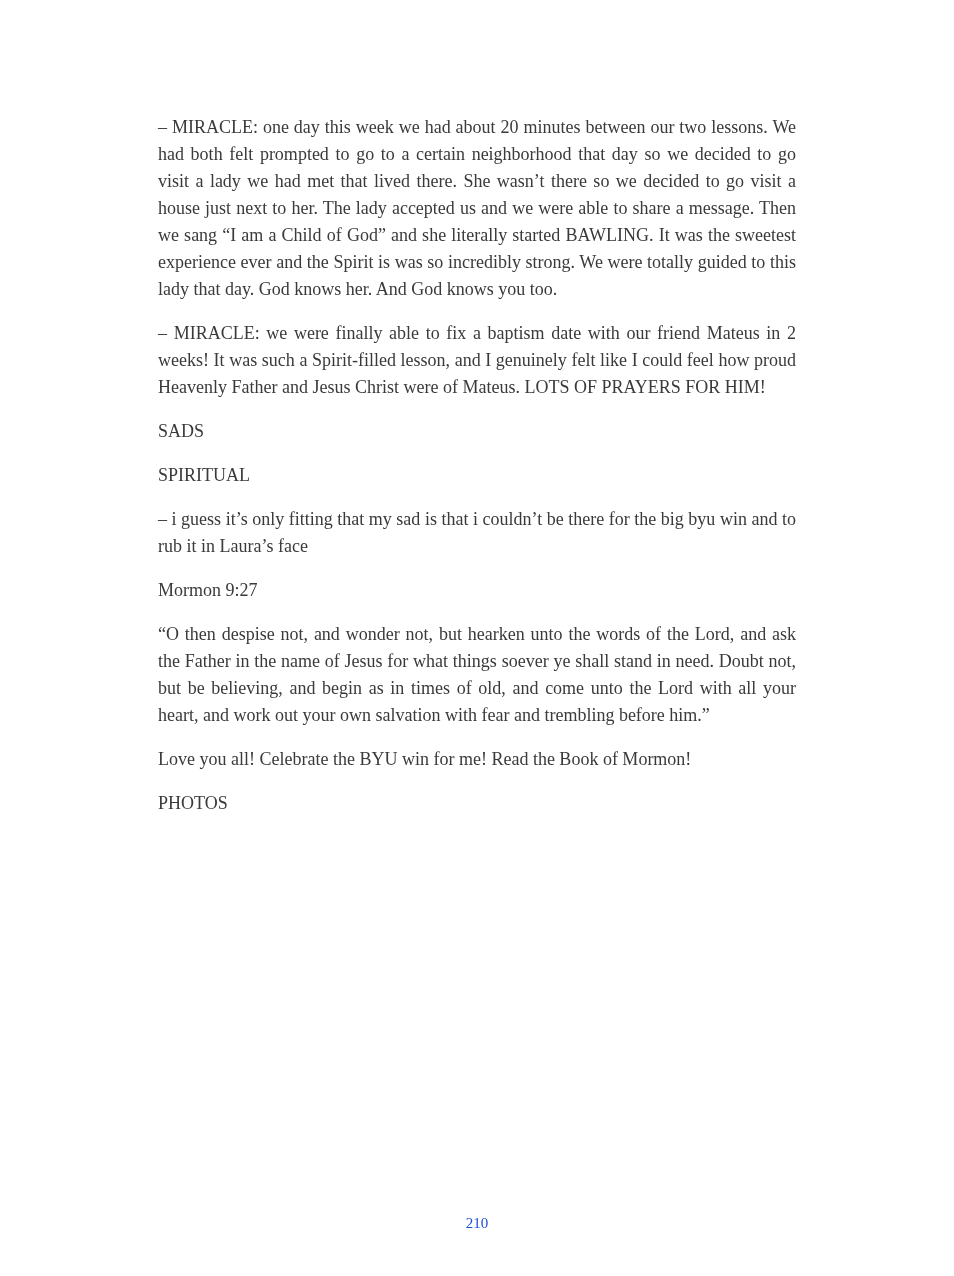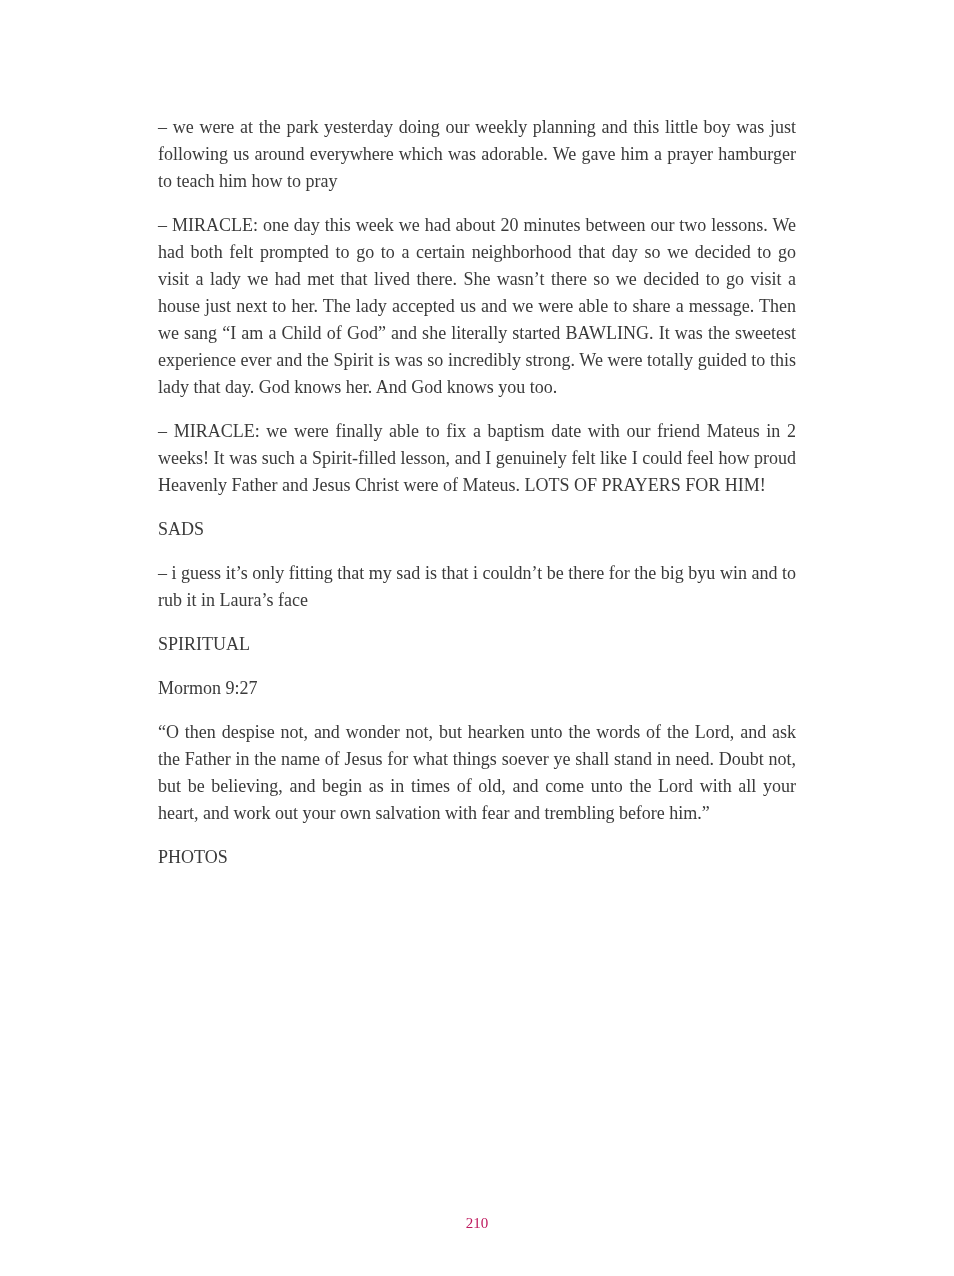--- a/index.html
+++ b/index.html
@@ -40,35 +40,35 @@
     margin-bottom: 0;
   }
   .page-number {
     position: absolute;
     top: 1213px;
     left: 0;
     width: 100%;
     text-align: center;
     font-size: 15px;
     line-height: 20px;
-    color: #be185d;
+    color: #1d4ed8;
   }
 </style>
 </head>
 <body>
 
 <div class="page">
 
   <main class="text-block">
-    <p class="para">– we were at the park yesterday doing our weekly planning and this little boy was just following us around everywhere which was adorable. We gave him a prayer hamburger to teach him how to pray</p>
     <p class="para">– MIRACLE: one day this week we had about 20 minutes between our two lessons. We had both felt prompted to go to a certain neighborhood that day so we decided to go visit a lady we had met that lived there. She wasn’t there so we decided to go visit a house just next to her. The lady accepted us and we were able to share a message. Then we sang “I am a Child of God” and she literally started BAWLING. It was the sweetest experience ever and the Spirit is was so incredibly strong. We were totally guided to this lady that day. God knows her. And God knows you too.</p>
     <p class="para">– MIRACLE: we were finally able to fix a baptism date with our friend Mateus in 2 weeks! It was such a Spirit-filled lesson, and I genuinely felt like I could feel how proud Heavenly Father and Jesus Christ were of Mateus. LOTS OF PRAYERS FOR HIM!</p>
     <p class="para heading">SADS</p>
+    <p class="para heading">SPIRITUAL</p>
     <p class="para">– i guess it’s only fitting that my sad is that i couldn’t be there for the big byu win and to rub it in Laura’s face</p>
-    <p class="para heading">SPIRITUAL</p>
     <p class="para heading">Mormon 9:27</p>
     <p class="para">“O then despise not, and wonder not, but hearken unto the words of the Lord, and ask the Father in the name of Jesus for what things soever ye shall stand in need. Doubt not, but be believing, and begin as in times of old, and come unto the Lord with all your heart, and work out your own salvation with fear and trembling before him.”</p>
+    <p class="para">Love you all! Celebrate the BYU win for me! Read the Book of Mormon!</p>
     <p class="para heading">PHOTOS</p>
   </main>
 
   <div class="page-number">210</div>
 
 </div>
 
 </body></html>

